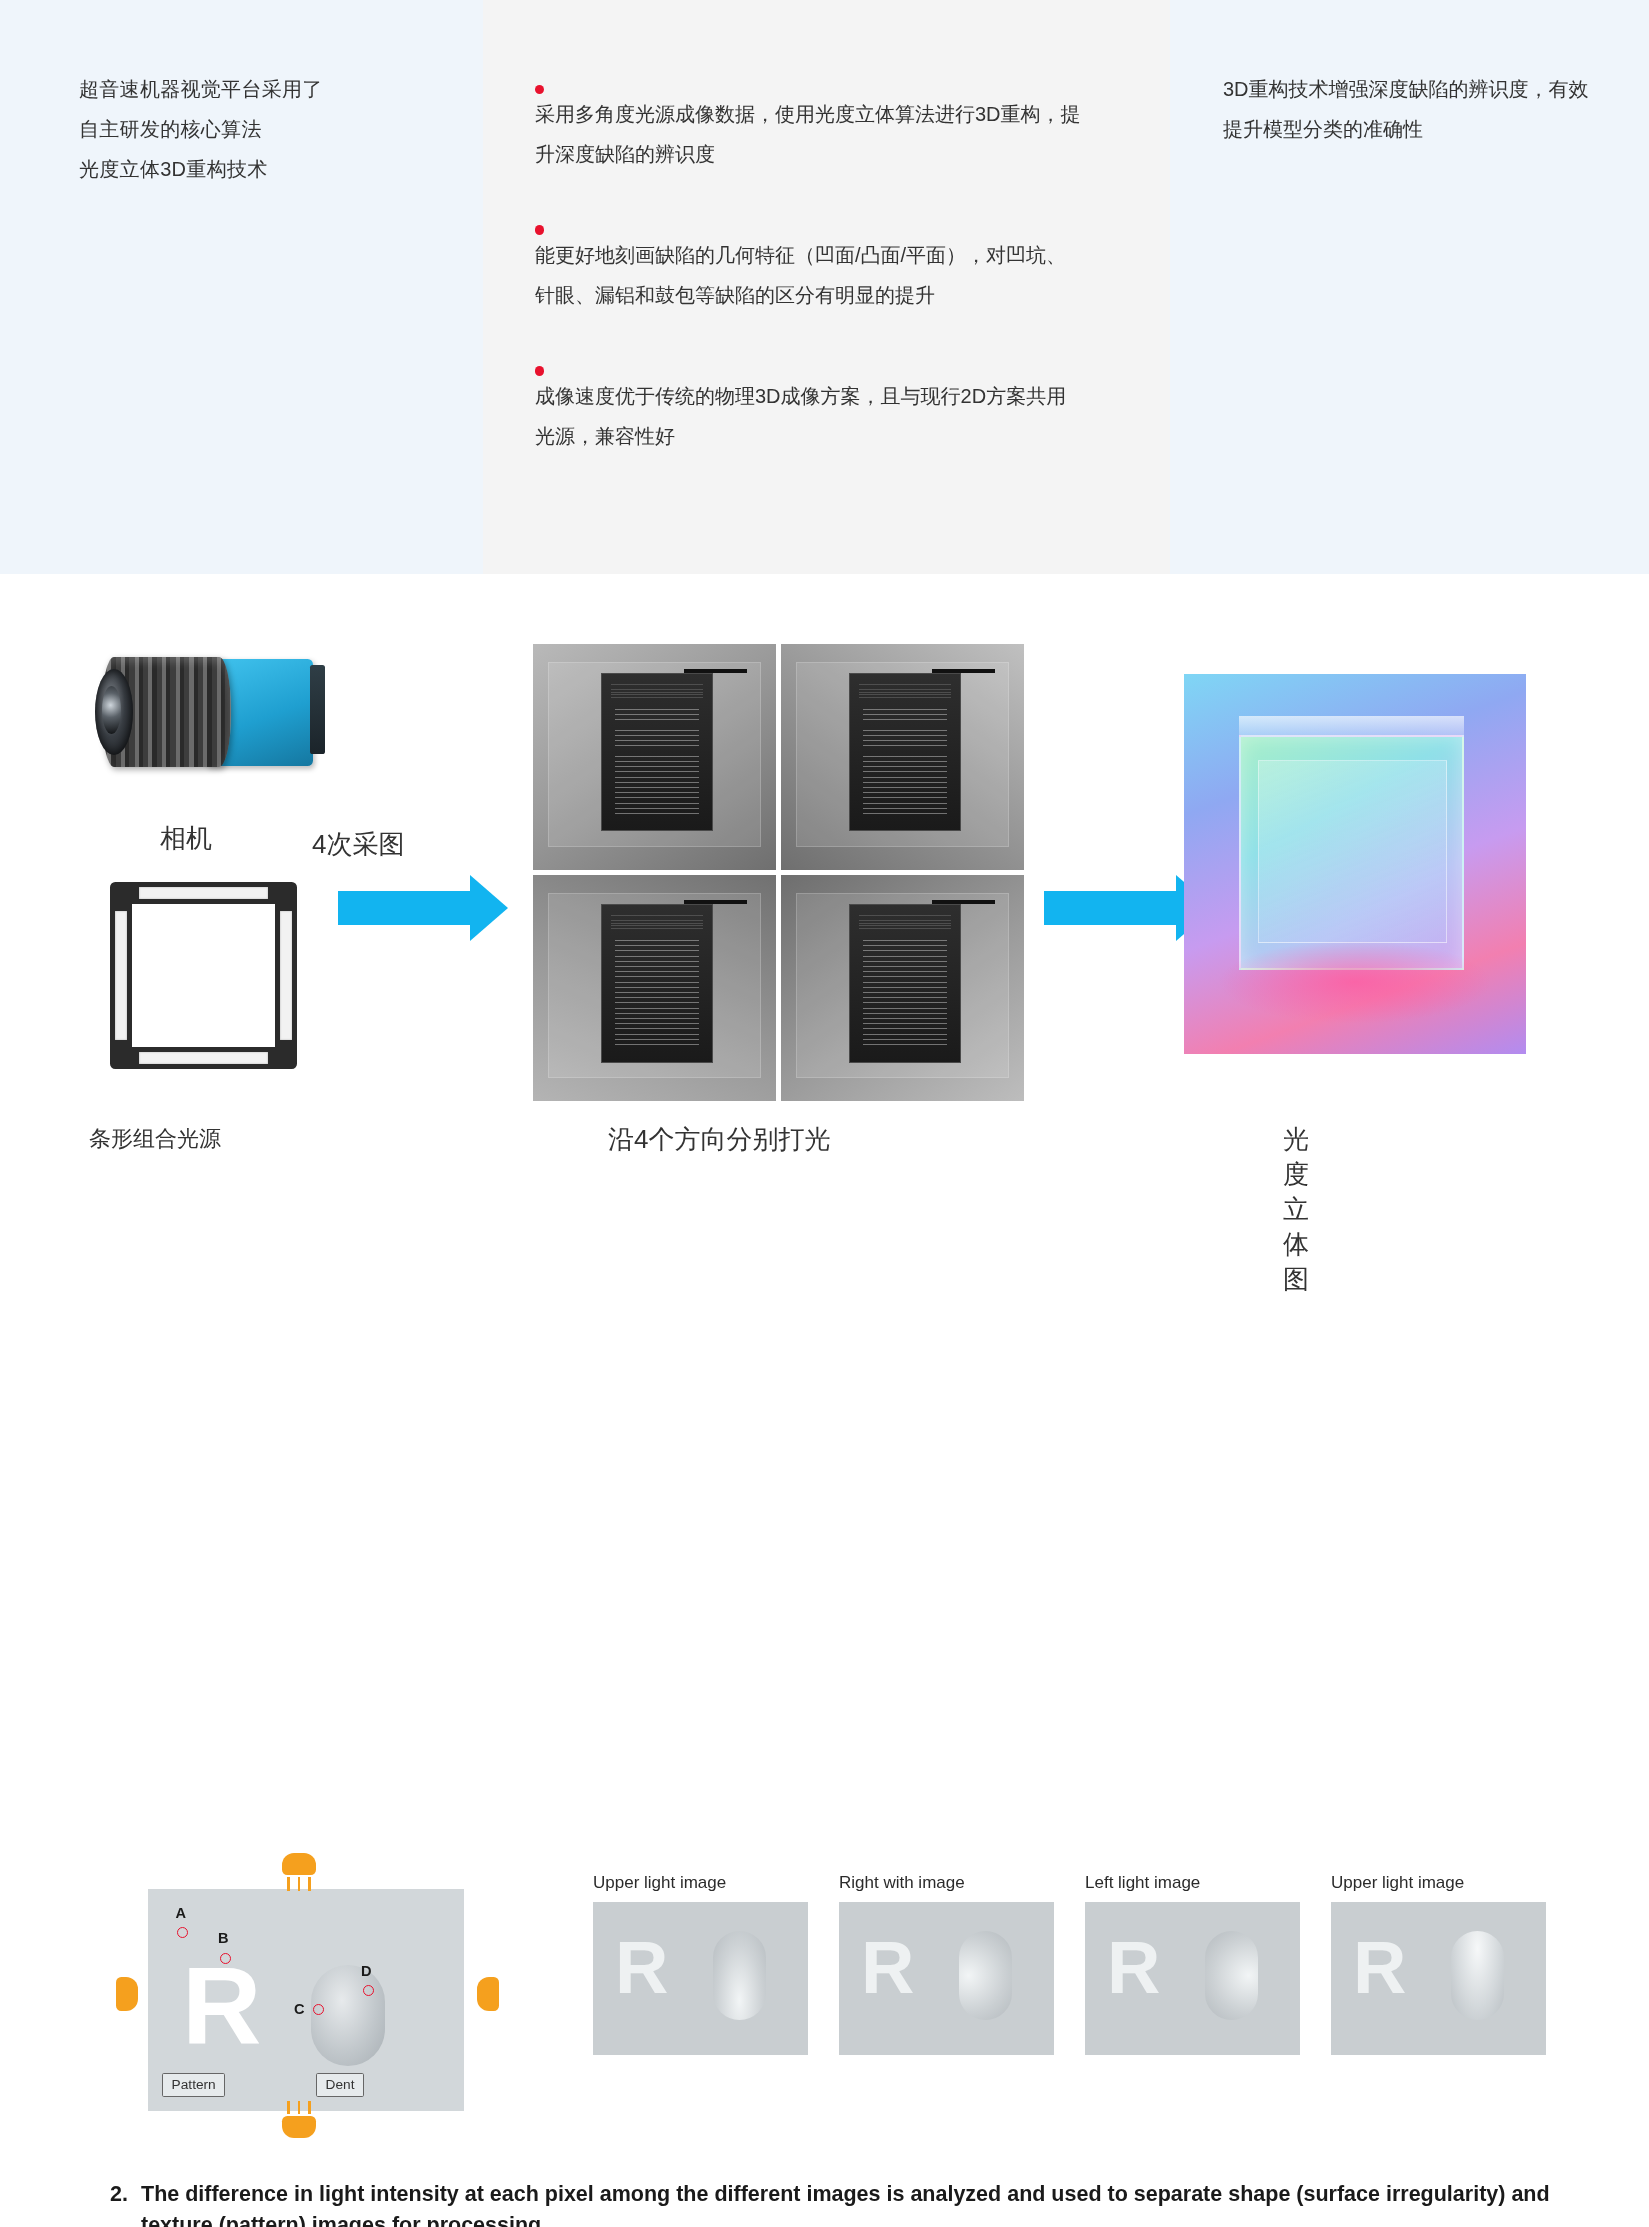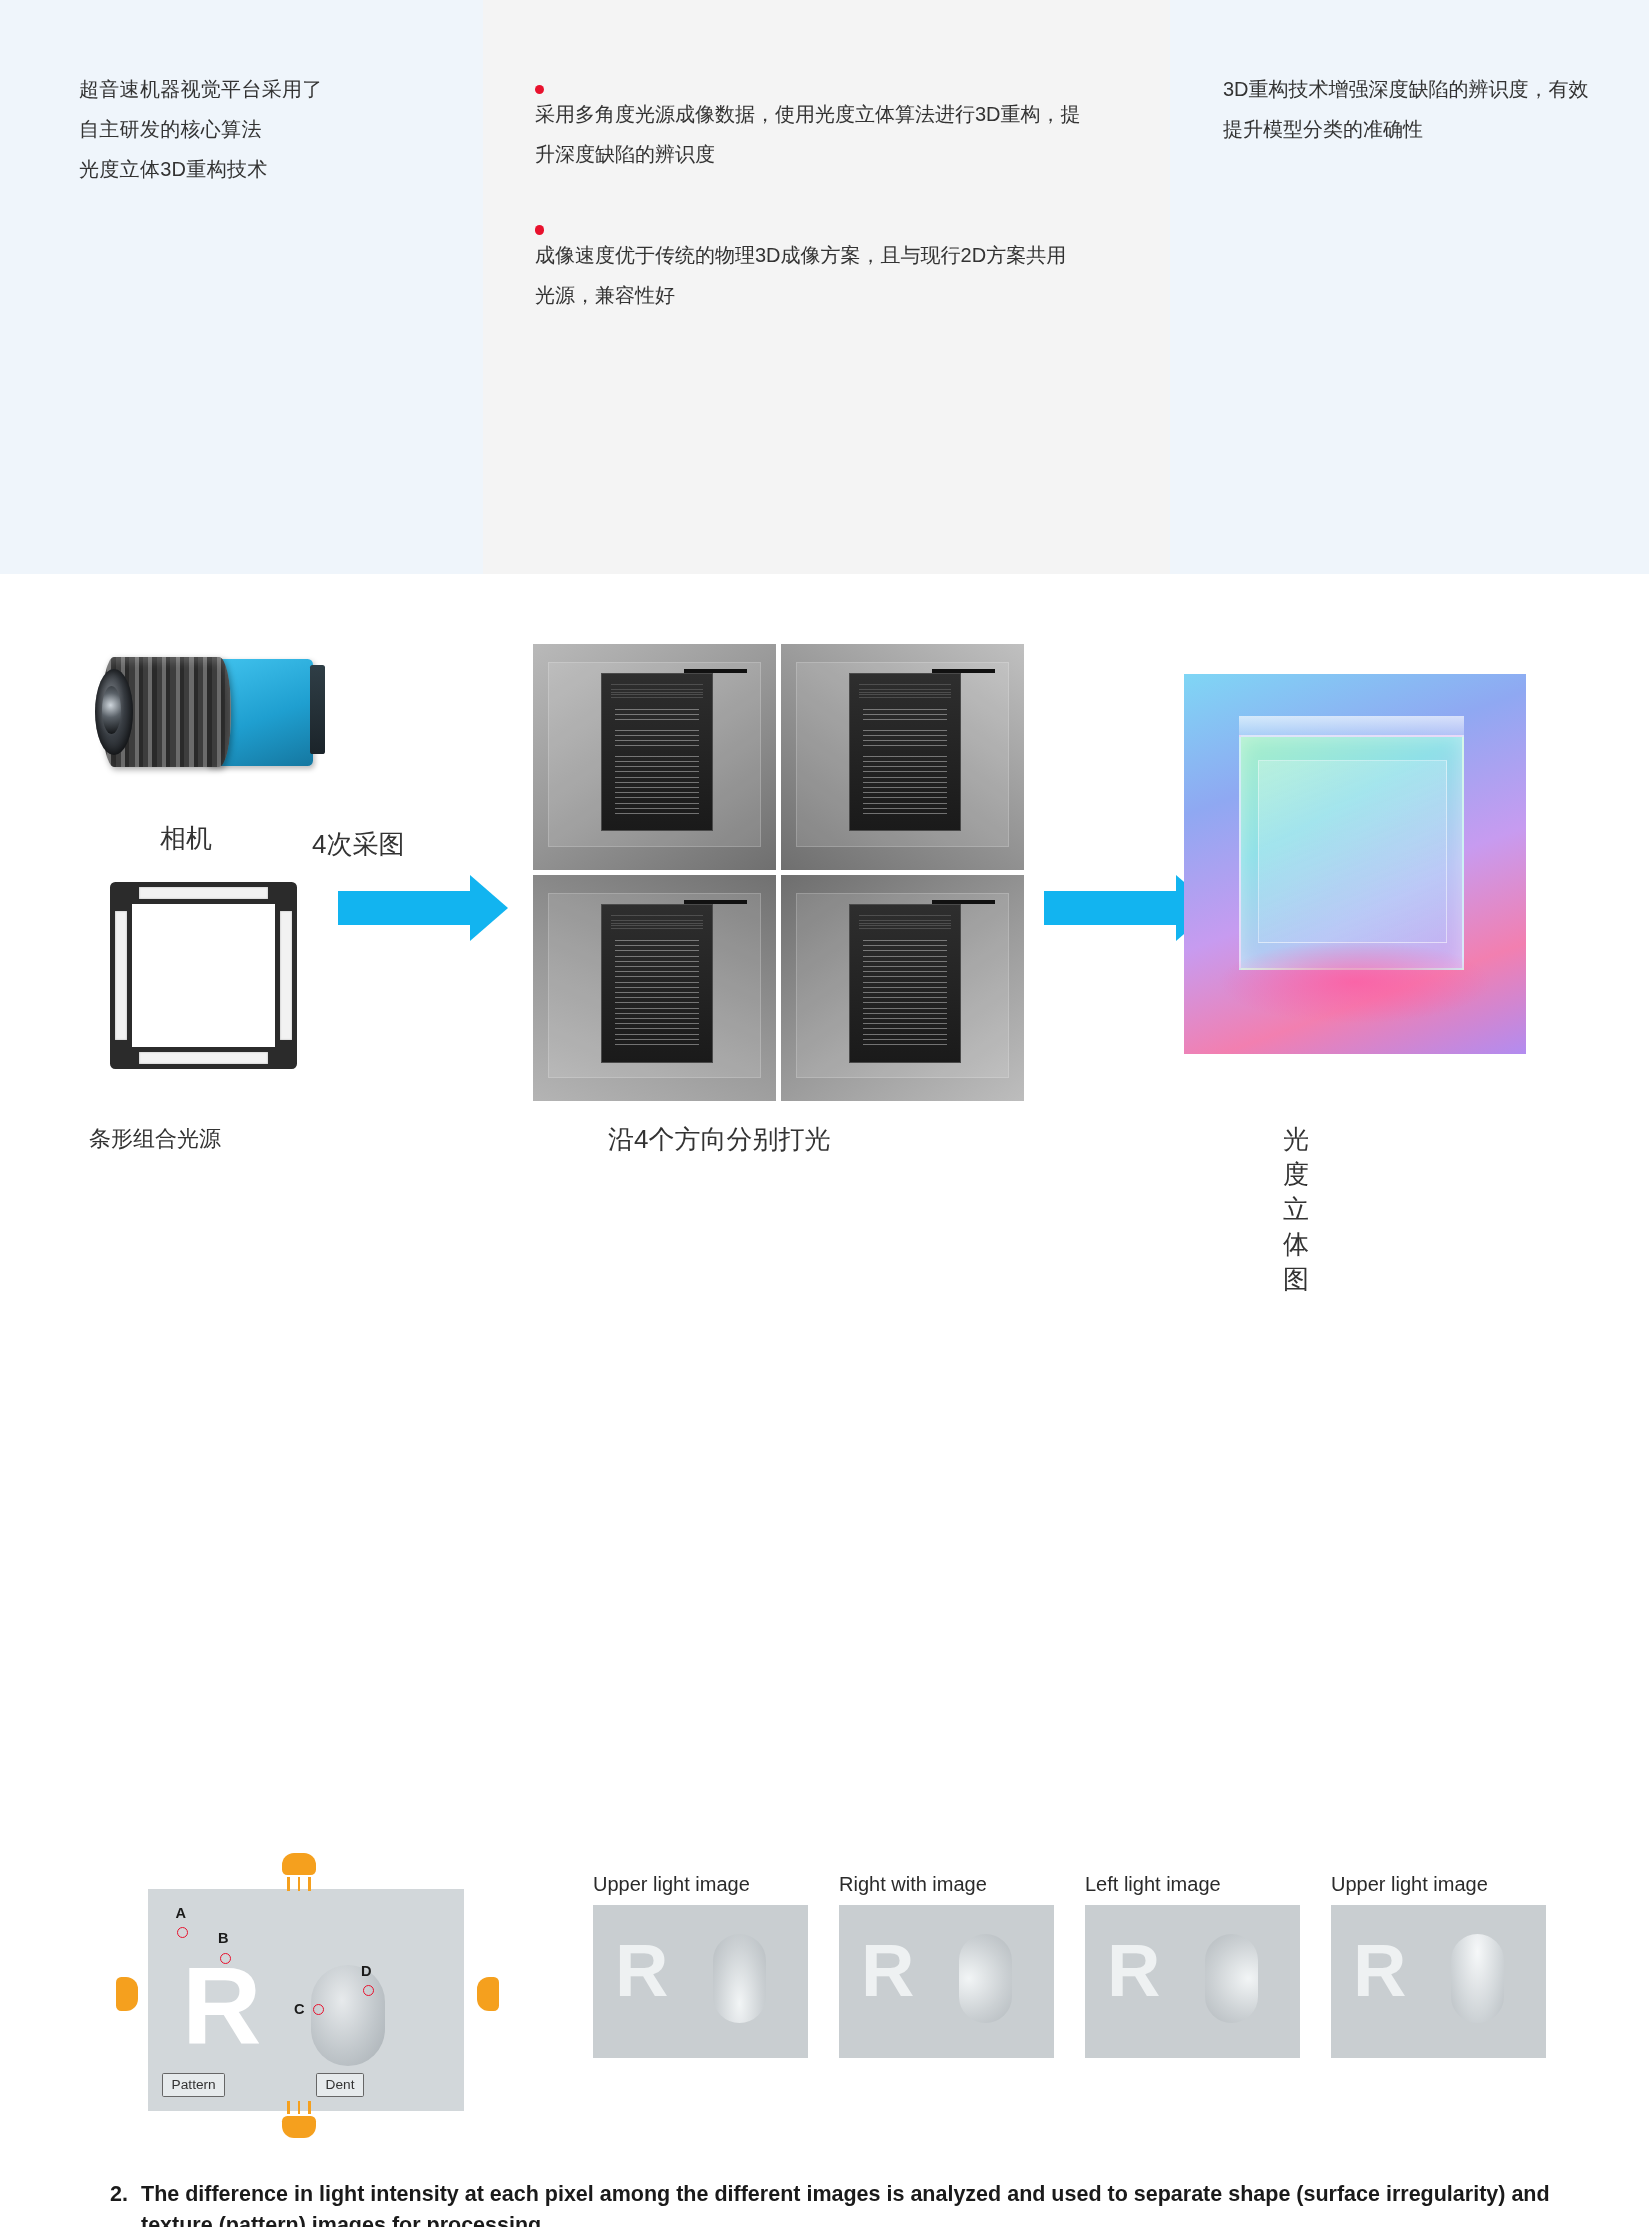--- a/index.html
+++ b/index.html
@@ -200,21 +200,21 @@
   .tag-dent { left: 168px; top: 184px; }
   .pt { position:absolute; width:11px; height:11px; border:1.7px solid #e8112d; border-radius:50%; background:transparent; }
   .pt-lbl { position:absolute; font-size:14.6px; font-weight:bold; color:#1a1a1a; }
   .lamp { position:absolute; }
   .lamp .bulb { width: 34px; height: 22px; background:#f5a01e; border-radius: 5.2px 5.2px 12px 12px; }
   .ray { position:absolute; width:2.6px; height:13.7px; background:#f5a01e; }
 
   
   .lightimgs { position:absolute; left: 593px; top: 577px; display:flex; gap: 31px; }
   .limg { width: 215px; }
-  .limg .cap { font-size: 20px; color:#2b2b2b; margin-bottom: 8.6px; }
+  .limg .cap { font-size: 17px; color:#2b2b2b; margin-bottom: 8.6px; }
   .limg .box { position:relative; width:215px; height: 153px; background:#c9ced1; }
   .limg .r {
     position:absolute; left: 22px; top: 29px; font-size: 74px; line-height:74px; color:#eef1f2; font-weight:600;
   }
   .limg .ov { position:absolute; left: 120px; top: 29px; width: 53px; height: 89px; border-radius: 27px; }
   .ov-upper { background: radial-gradient(ellipse at 50% 78%, #f2f5f6 0%, #cdd2d5 58%, #b6bcc0 100%); }
   .ov-right { background: radial-gradient(ellipse at 18% 50%, #f2f5f6 0%, #ccd1d4 58%, #b4babe 100%); }
   .ov-left  { background: radial-gradient(ellipse at 82% 50%, #f2f5f6 0%, #ccd1d4 58%, #b4babe 100%); }
   .ov-lower { background: radial-gradient(ellipse at 50% 20%, #f6f8f9 0%, #d3d8db 58%, #b9bfc3 100%); }
 </style>
@@ -229,20 +229,24 @@
     <div class="bline">光度立体3D重构技术</div>
   </div>
 
   <div class="bcol bcol2">
     <div class="bullet-item">
       <span class="bullet-dot"></span>
       <span class="bullet-text">采用多角度光源成像数据，使用光度立体算法进行3D重构，提升深度缺陷的辨识度</span>
     </div>
     <div class="bullet-item">
       <span class="bullet-dot"></span>
+      <span class="bullet-text">能更好地刻画缺陷的几何特征（凹面/凸面/平面），对凹坑、针眼、漏铝和鼓包等缺陷的区分有明显的提升</span>
+    </div>
+    <div class="bullet-item">
+      <span class="bullet-dot"></span>
       <span class="bullet-text">成像速度优于传统的物理3D成像方案，且与现行2D方案共用光源，兼容性好</span>
     </div>
   </div>
 
   <div class="bcol bcol3">
     <p>3D重构技术增强深度缺陷的辨识度，有效提升模型分类的准确性</p>
   </div>
 </div>
 
 <div class="process">

